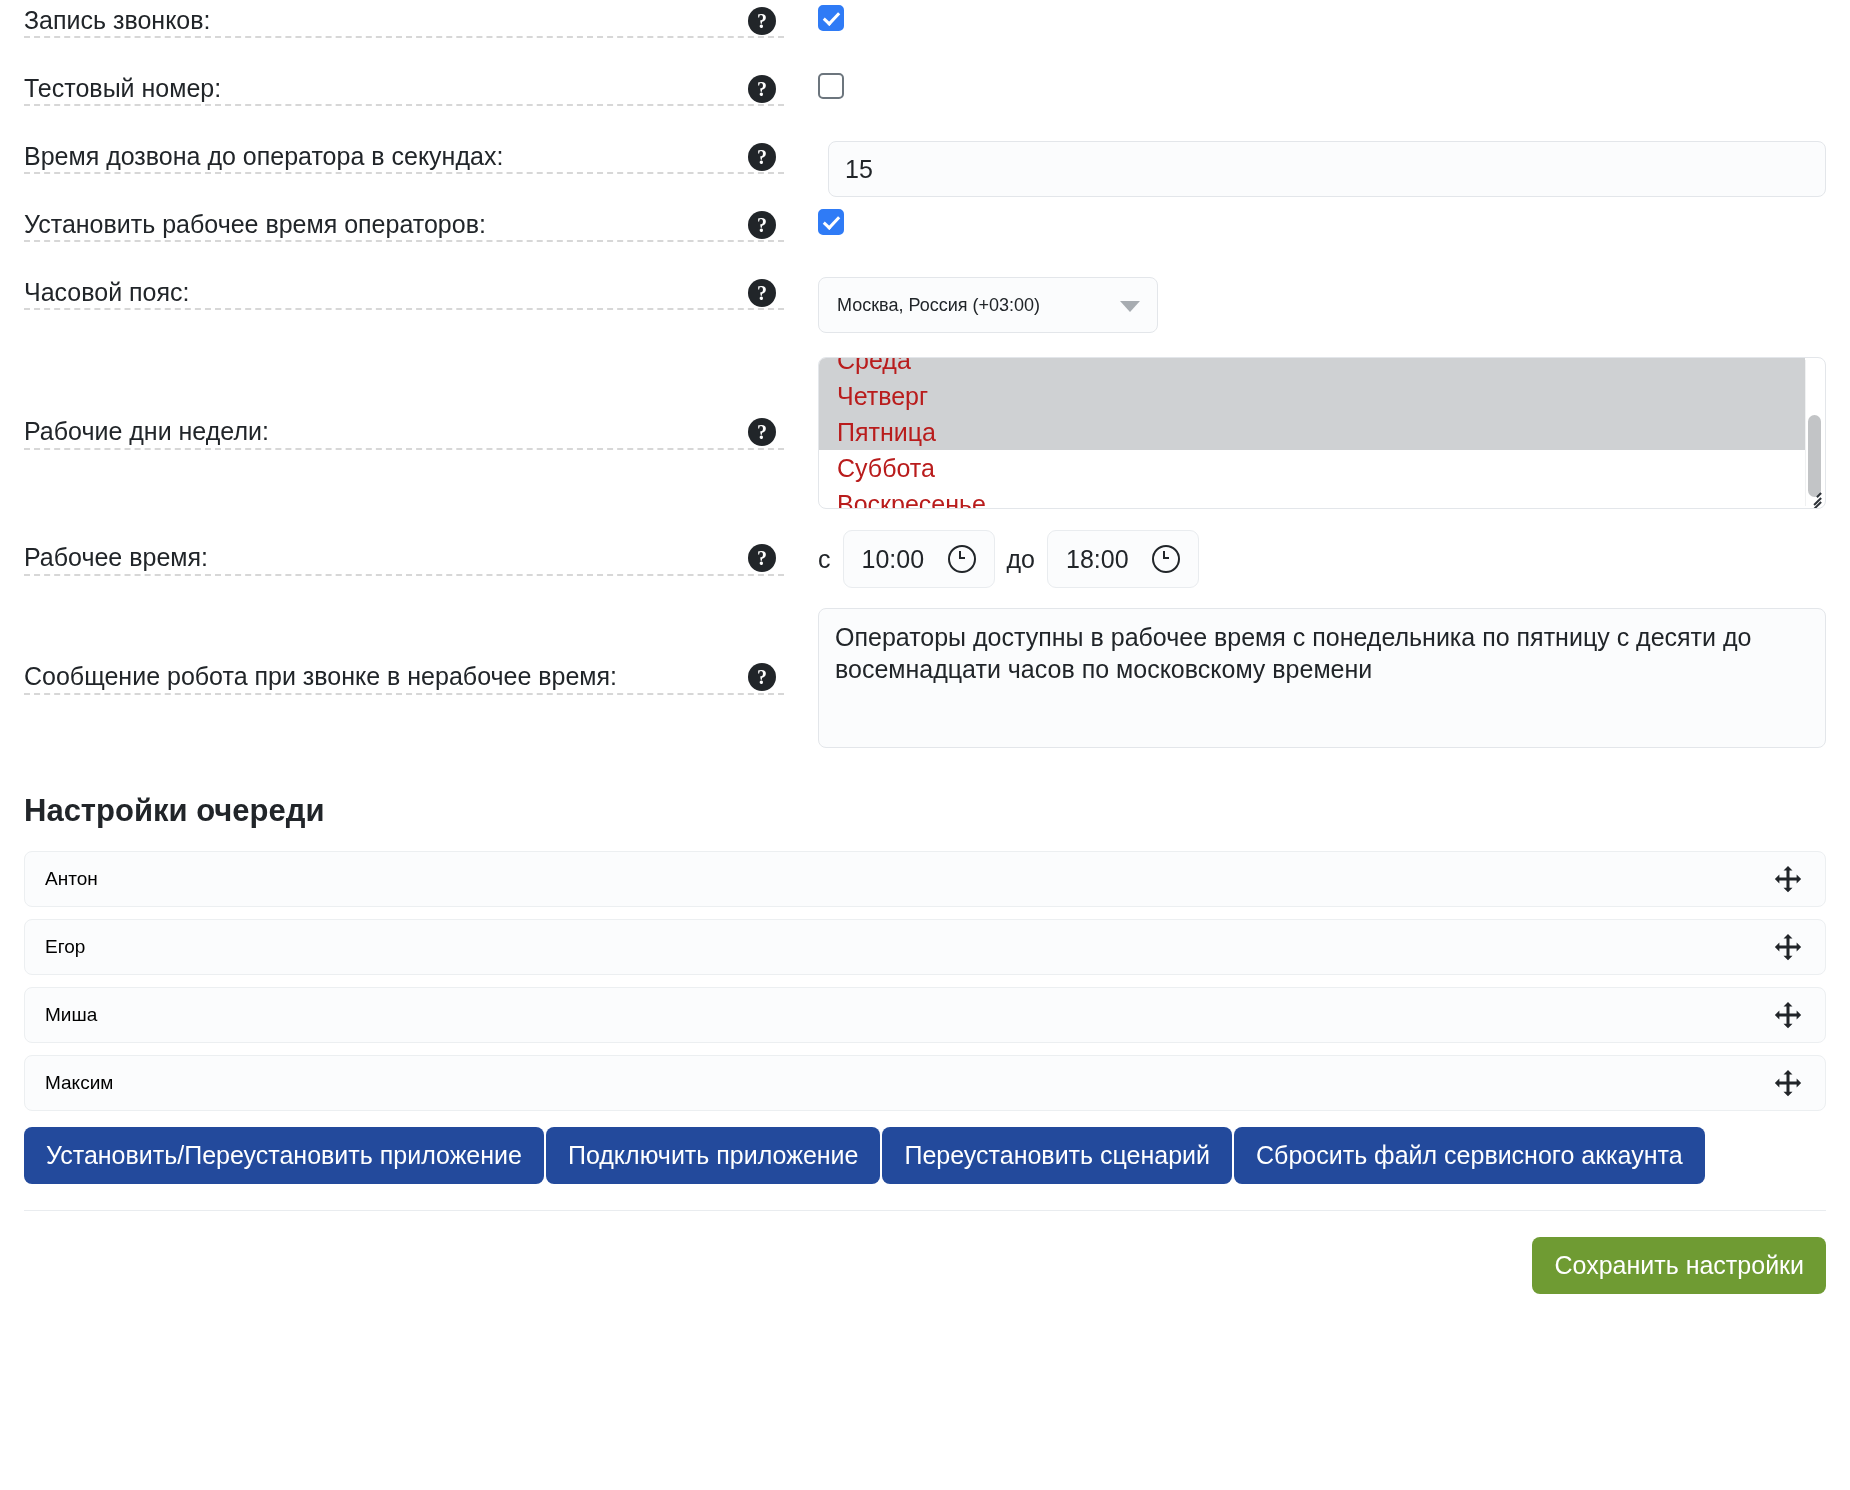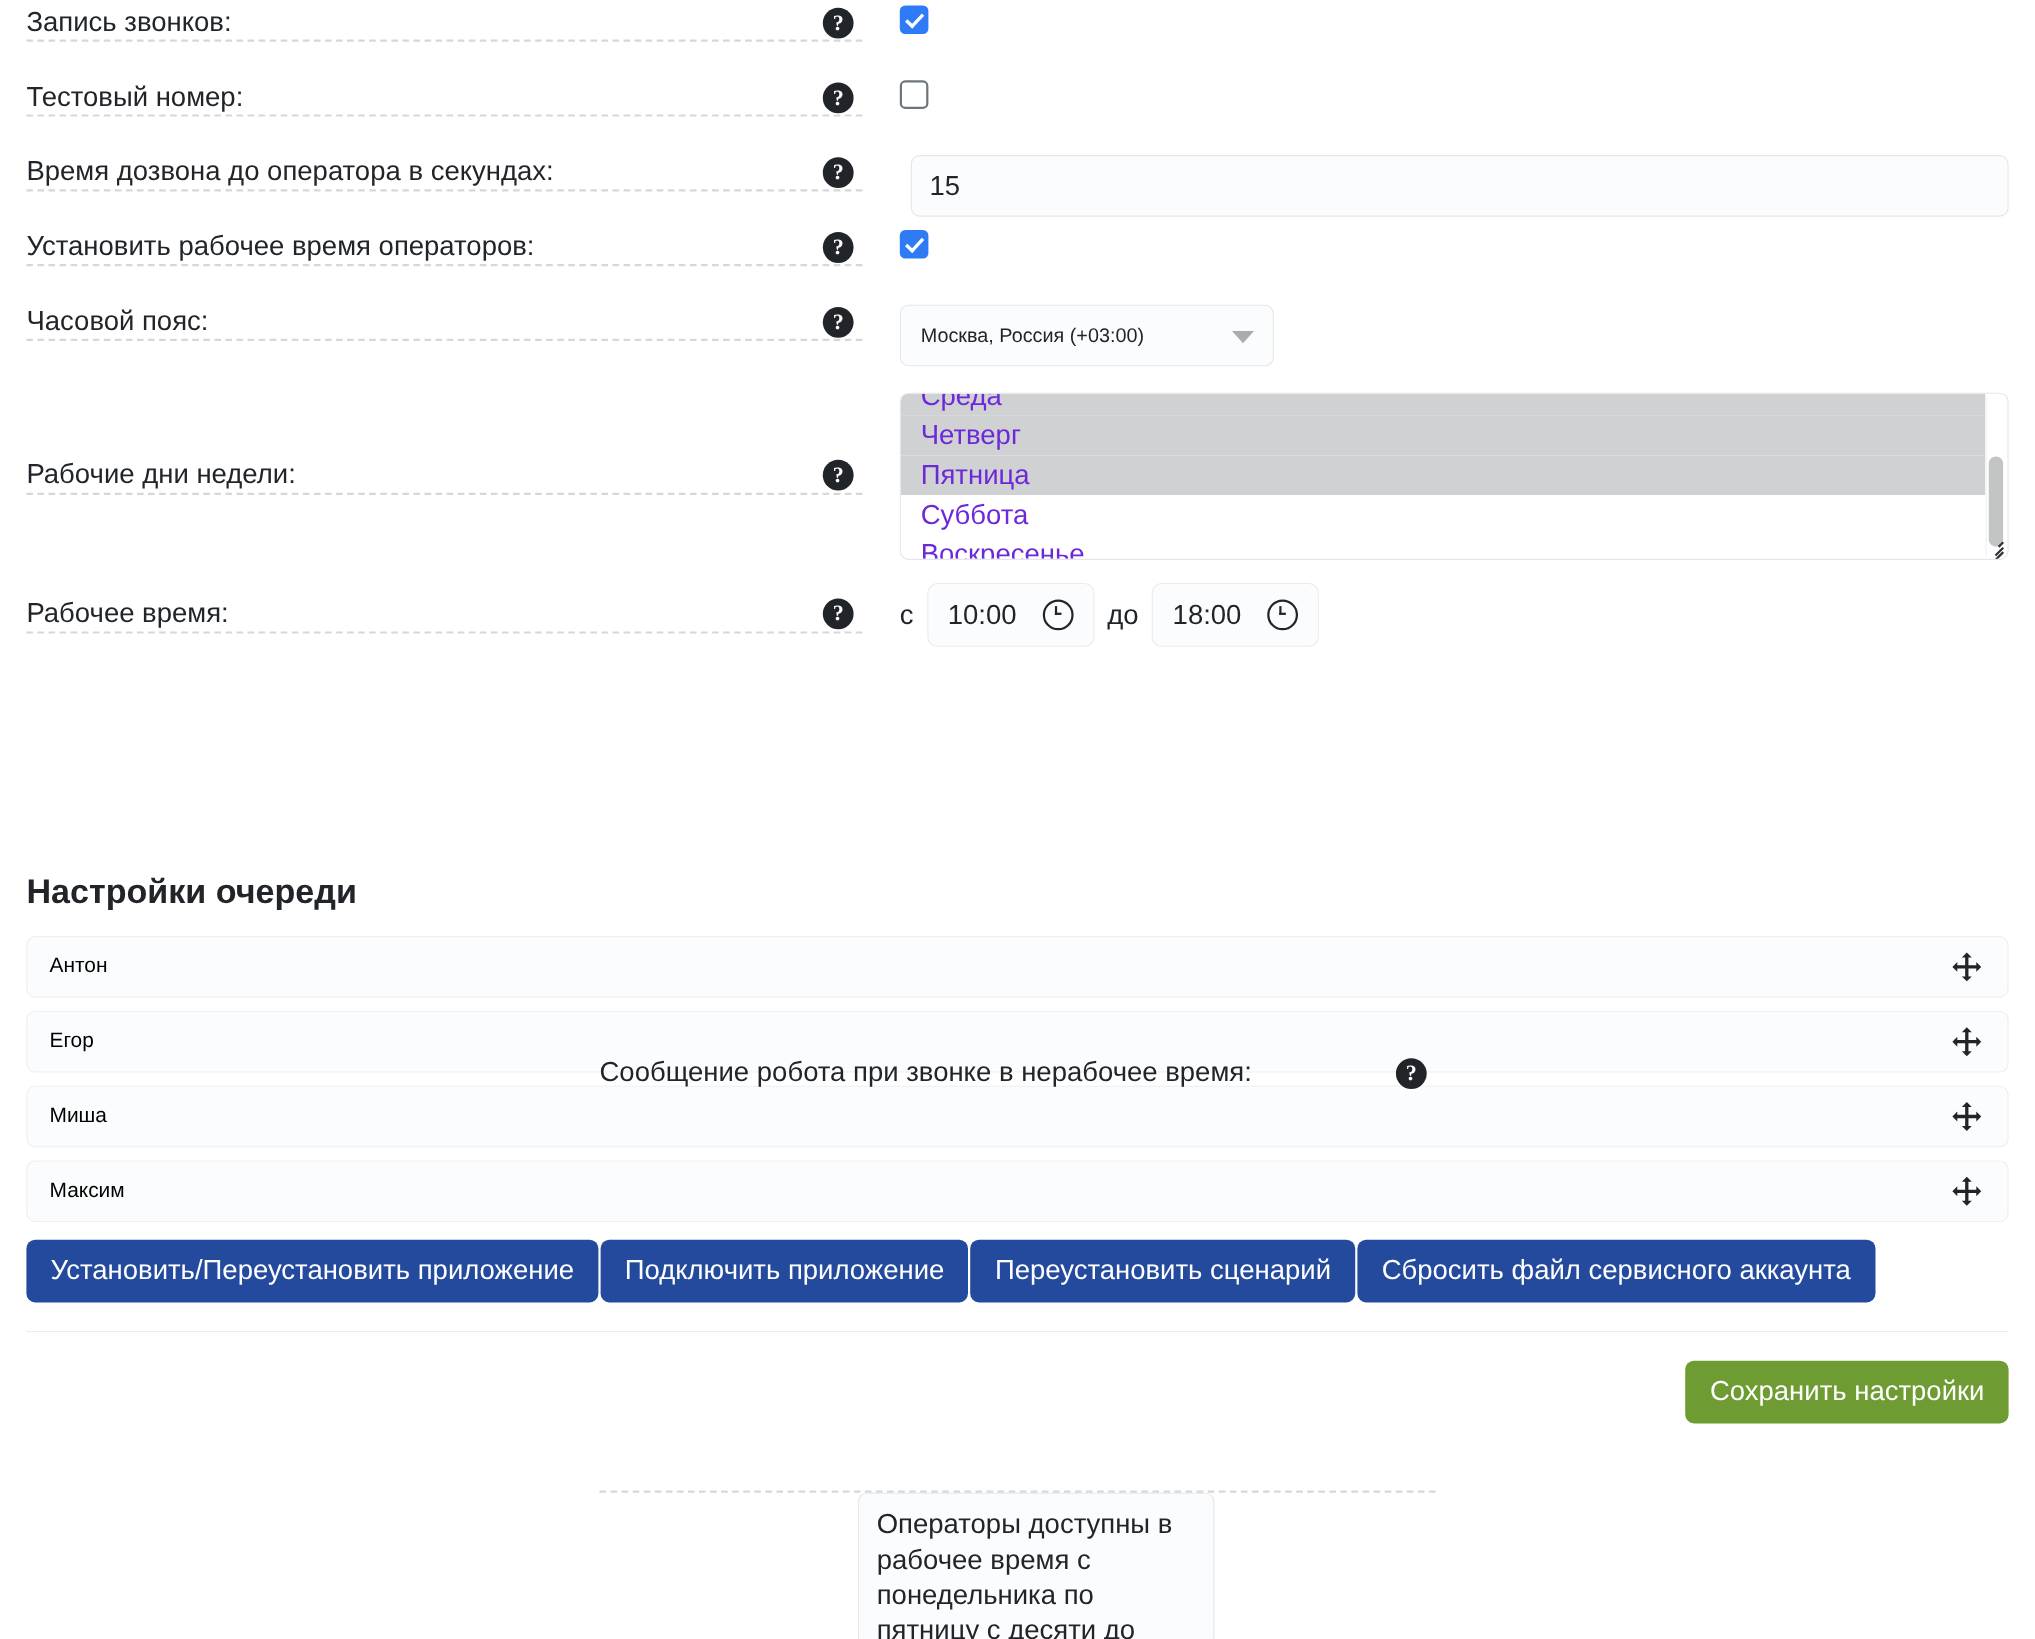--- a/index.html
+++ b/index.html
@@ -162,21 +162,21 @@
     left: 0; top: 0;
     right: 20px;
     bottom: 0;
     overflow: hidden;
   }
   .opt {
     font-size: 25px;
     line-height: 36px;
     height: 36px;
     padding: 0 0 0 18px;
-    color: #6d28d9;
+    color: #b91c1c;
     white-space: nowrap;
     cursor: pointer;
     box-sizing: border-box;
   }
   .opt.selected { background: #cfd1d3; }
   .opt-shift { margin-top: -16px; }
 
   .lb-scroll-track {
     position: absolute;
     right: 2px;
@@ -435,21 +435,21 @@
         </div>
         <span class="time-sep">до</span>
         <div class="time-field">
           <span class="time-val">18:00</span>
           <span class="clock"></span>
         </div>
       </div>
     </div>
   </div>
 
-  <div class="form-row" style="height:162px; align-items:center;flex-direction:column;">
+  <div class="form-row" style="height:162px; align-items:center;">
     <div class="label-cell">
       <span class="label-text">Сообщение робота при звонке в нерабочее время:</span>
       <span class="help-icon">?</span>
     </div>
     <div class="control-cell">
       <textarea class="ta" style="">Операторы доступны в рабочее время с понедельника по пятницу с десяти до восемнадцати часов по московскому времени</textarea>
     </div>
   </div>
 
   <div class="section-title">Настройки очереди</div>

